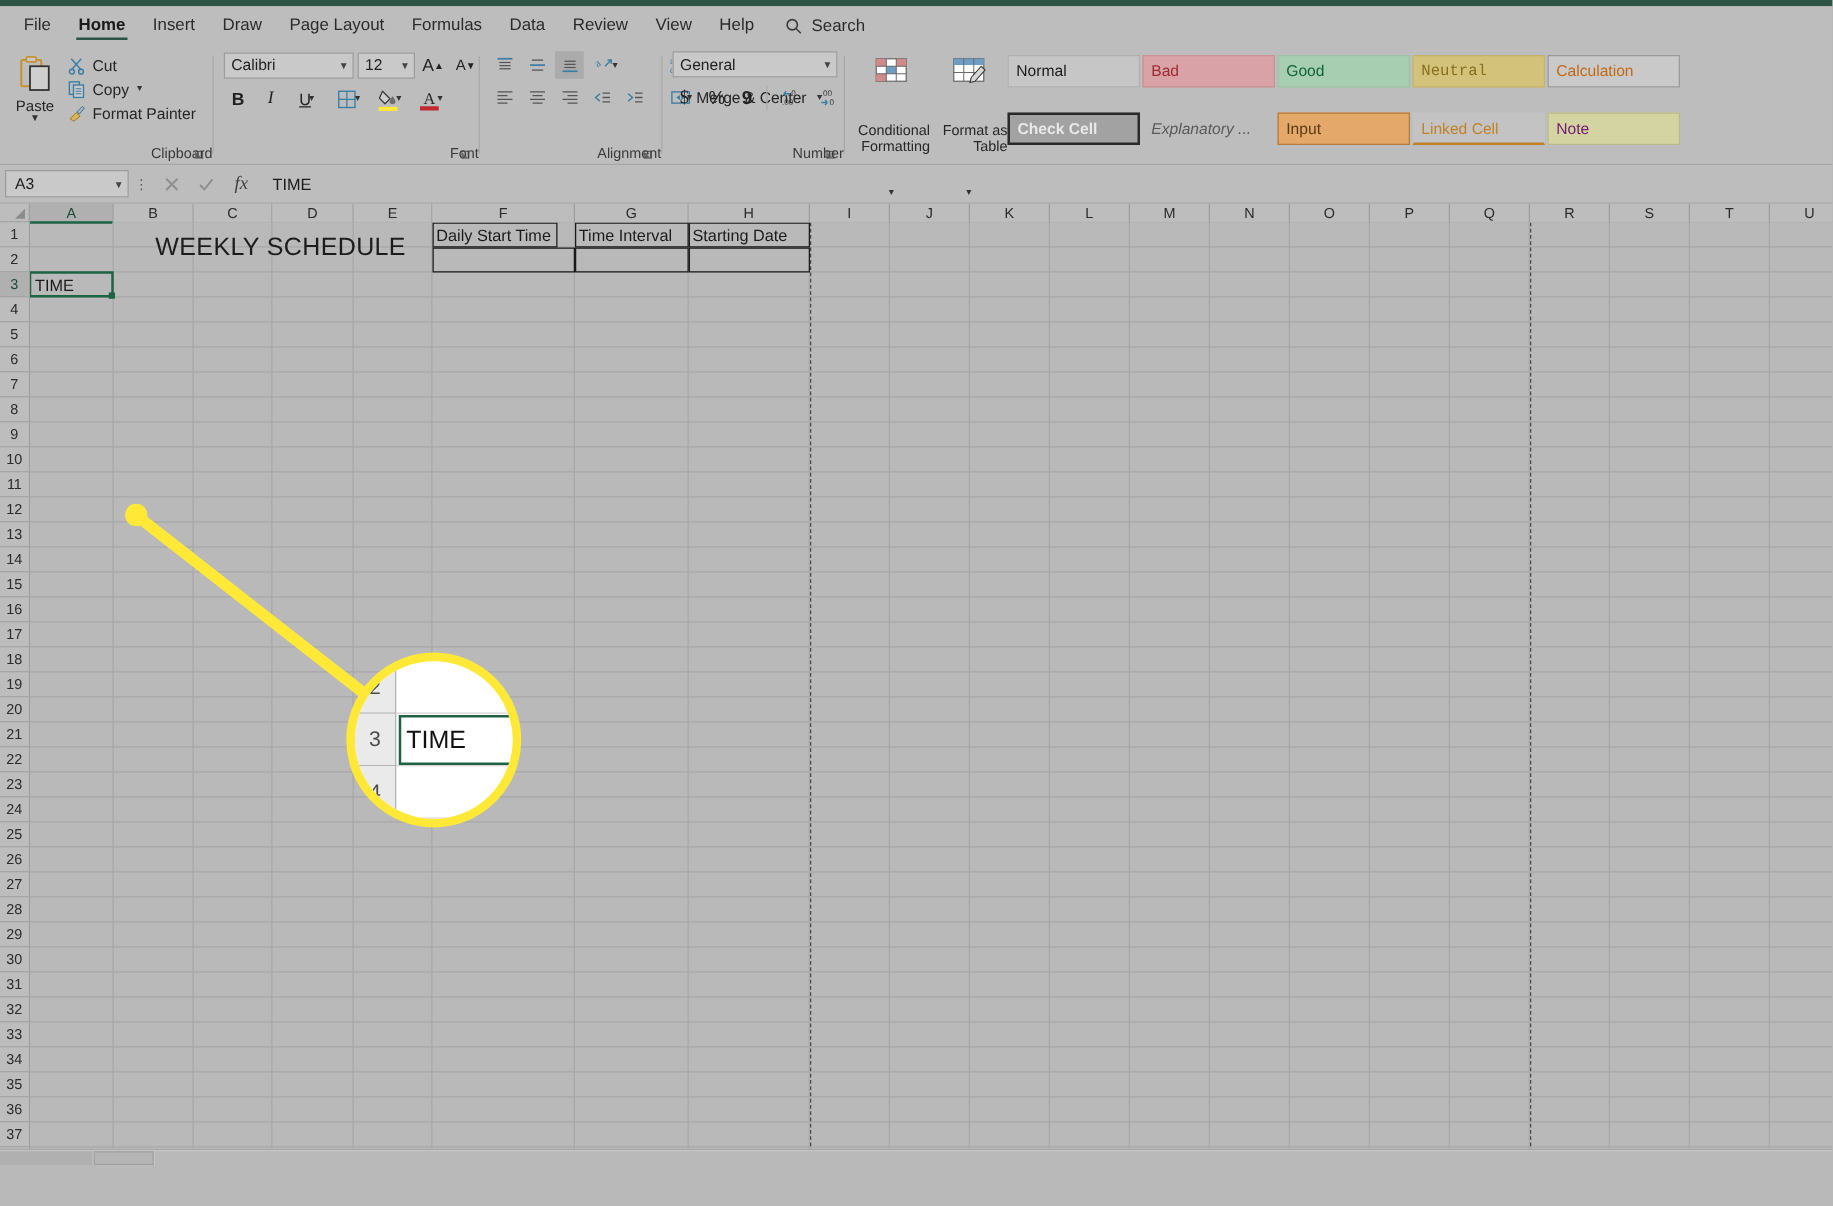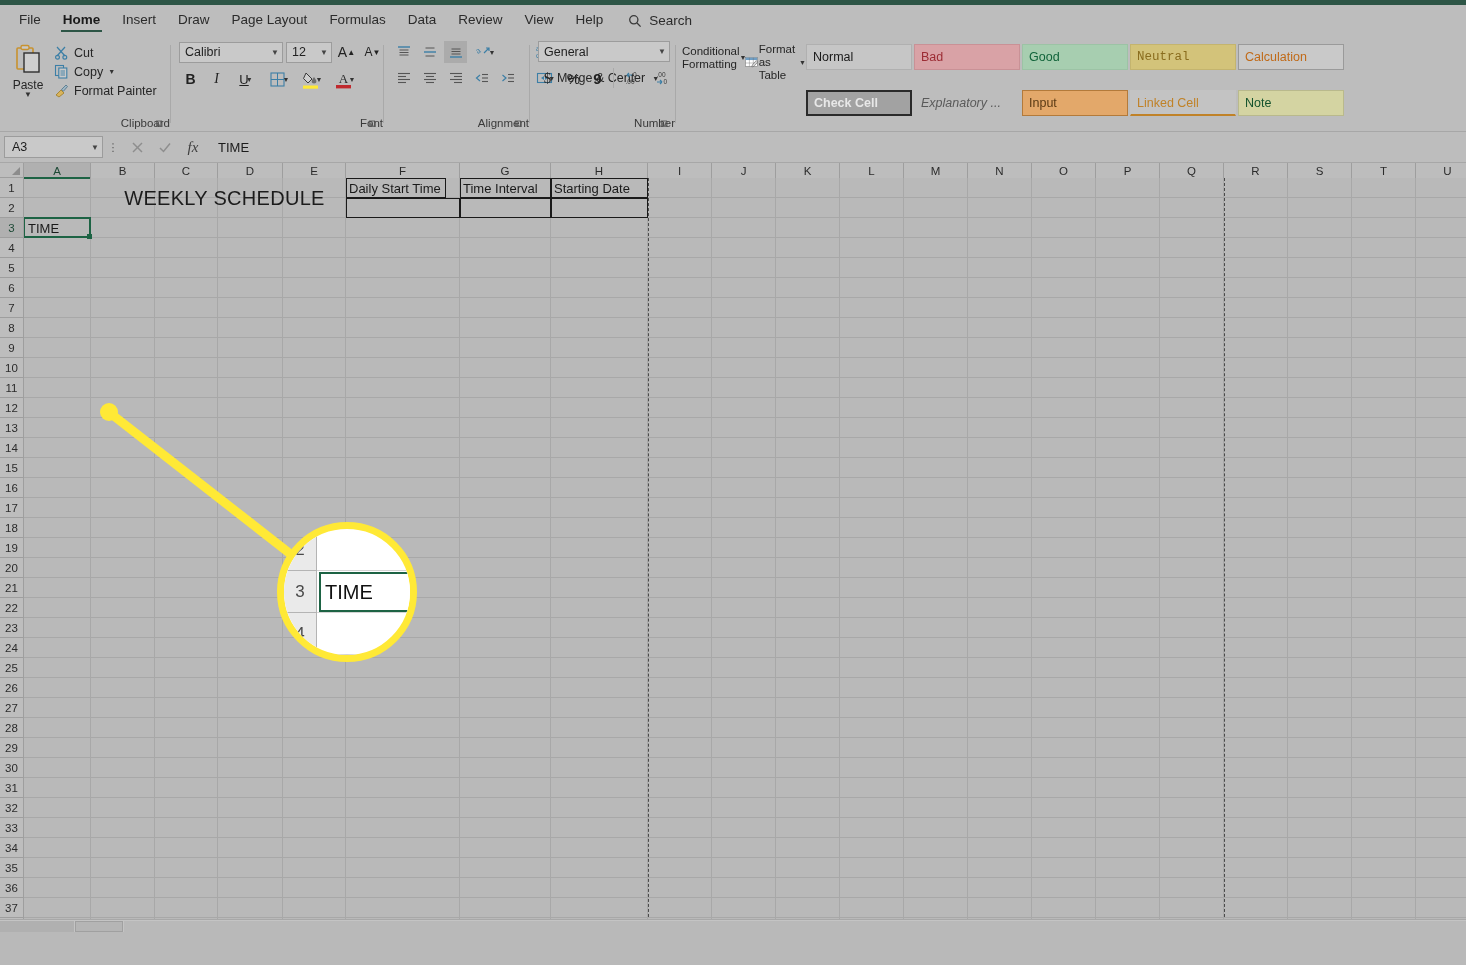--- a/index.html
+++ b/index.html
@@ -138,23 +138,24 @@
   .wrapbtn { display: flex; align-items: center; gap: 4px; font-size: 12.5px; color: #262626; padding: 1px 3px; white-space: nowrap;}
 
   
   #number-group { width: 145px; }
   #numfmt-combo { width: 132px; }
 
   
   #styles-group { flex: 1; }
   .cf-btn {
     width: 62px;
-    display: flex; flex-direction: row; align-items: center;
-    font-size: 11.5px; color: #262626; text-align: left; line-height: 1.15;
+    display: flex; flex-direction: column; align-items: center;
+    font-size: 11.5px; color: #262626; text-align: right; line-height: 1.15;
     padding-top: 2px;
+    gap: 26px;
   }
   .stylegrid {
     display: grid;
     grid-template-columns: repeat(5, 106px);
     grid-auto-rows: 26px;
     gap: 20px 2px;
     padding-top: 3px;
   }
   .stylecell {
     font-size: 12.5px;
@@ -693,21 +694,21 @@
       <div class="stylegrid" id="stylegrid">
           <div class="stylecell" style="background: rgb(198, 198, 198); color: rgb(26, 26, 26); border-color: rgb(176, 176, 176);">Normal</div>
           <div class="stylecell" style="background: rgb(217, 162, 166); color: rgb(156, 44, 52); border-color: rgb(201, 145, 150);">Bad</div>
           <div class="stylecell" style="background: rgb(167, 206, 176); color: rgb(17, 100, 58); border-color: rgb(156, 195, 165);">Good</div>
           <div class="stylecell" style="background: rgb(211, 195, 122); color: rgb(138, 109, 30); border-color: rgb(196, 180, 110); font-family: Liberation Mono, monospace;">Neutral</div>
           <div class="stylecell" style="background: rgb(201, 201, 201); color: rgb(192, 106, 24); border-color: rgb(154, 154, 154);">Calculation</div>
           <div class="stylecell" style="background: rgb(162, 162, 162); color: rgb(232, 232, 232); border-color: rgb(42, 42, 42); border-width: 2px; font-weight: bold;">Check Cell</div>
           <div class="stylecell" style="background: rgb(189, 189, 189); color: rgb(90, 90, 90); border-color: rgb(189, 189, 189); font-style: italic;">Explanatory ...</div>
           <div class="stylecell" style="background: rgb(227, 168, 106); color: rgb(90, 58, 20); border-color: rgb(179, 122, 58);">Input</div>
           <div class="stylecell" style="background: rgb(195, 195, 195); color: rgb(192, 130, 40); border-color: transparent transparent rgb(192, 130, 40); border-bottom-width: 2px;">Linked Cell</div>
-          <div class="stylecell" style="background: rgb(212, 212, 162); color: #14532d; border-color: rgb(185, 185, 140);">Note</div>
+          <div class="stylecell" style="background: rgb(212, 212, 162); color: #701a75; border-color: rgb(185, 185, 140);">Note</div>
         </div>
     </div>
   </div>
 </div>
 
 <div id="formulabar">
   <div id="namebox">
     <span class="nb-v">A3</span>
     <span style="font-size:8px;color:#444;">▼</span>
   </div>

